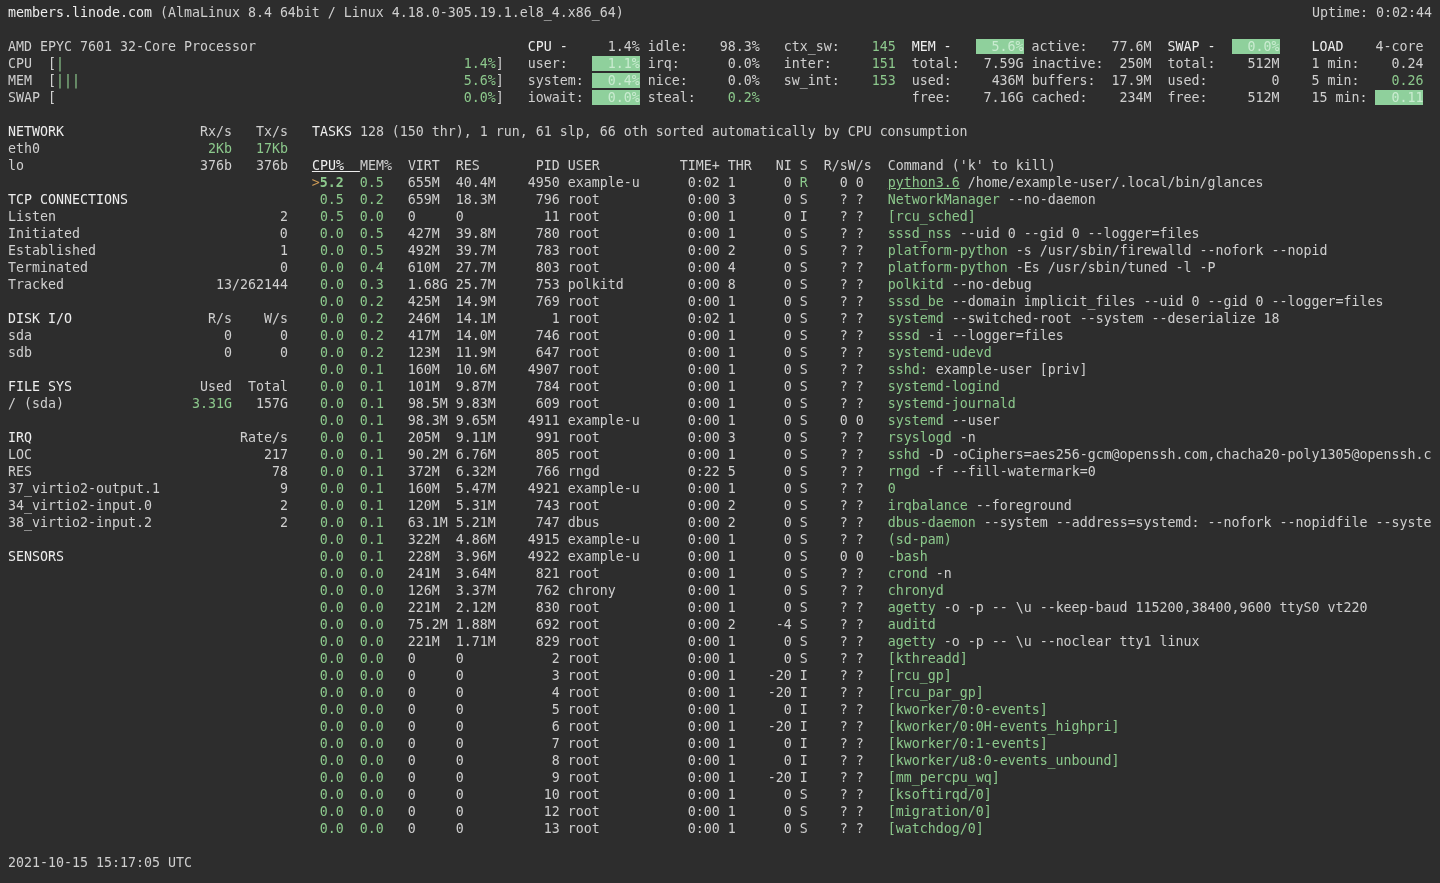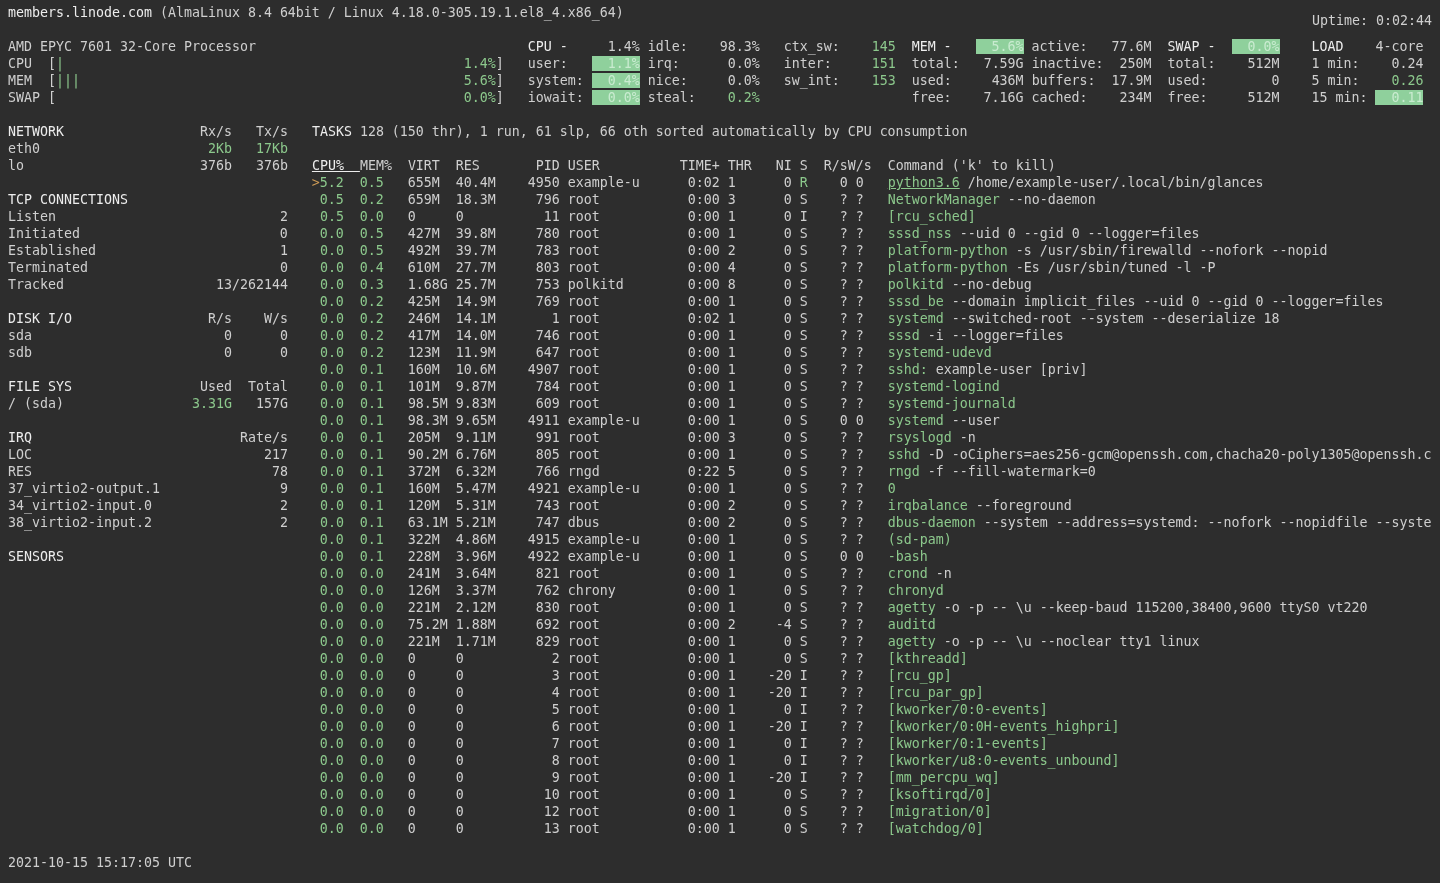--- a/index.html
+++ b/index.html
@@ -14,23 +14,23 @@
     font-family:"DejaVu Sans Mono",monospace;
     font-size:13.29px; line-height:17px;
     color:var(--foreground);
     white-space:pre;
     padding:4px 0 0 8px;
     height:879px;
   }
   .line{height:17px}
   .b{color:var(--bright);font-weight:normal}
   .g{color:var(--green)}
-  .gb{color:var(--green);font-weight:normal}
+  .gb{color:var(--green);font-weight:bold}
   .hl{background:var(--highlight-bg);color:var(--highlight-fg)}
   .o{color:var(--sort-arrow)}
   .u{text-decoration:underline}
   .sp1{margin-left:8px}
-  .uptime{position:absolute;left:1312px;top:12px}
+  .uptime{position:absolute;left:1312px;top:4px}
 </style>
 </head>
 <body>
 
 <div id="screen"><div class="line"><span class="b">members.linode.com</span><span class="sp1">(AlmaLinux 8.4 64bit / Linux 4.18.0-305.19.1.el8_4.x86_64)</span><span class="uptime"><span>Uptime:</span><span class="sp1">0:02:44</span></span></div><div class="line"></div><div class="line"><span>AMD EPYC 7601 32-Core Processor</span>                                  <span class="b">CPU -   </span><span>  1.4%</span> <span>idle:  </span><span>  98.3%</span>   <span>ctx_sw: </span><span class="g">   145</span>  <span class="b">MEM -  </span><span> </span><span class="hl">  5.6%</span> <span>active:   </span><span>77.6M</span>  <span class="b">SWAP - </span><span> </span><span class="hl">  0.0%</span>    <span class="b">LOAD    </span><span>4-core</span></div><div class="line"><span>CPU  [</span><span class="g">|</span><span>                                                 </span><span class="g"> 1.4%</span><span>]</span>   <span>user:   </span><span class="hl">  1.1%</span> <span>irq:   </span><span>   0.0%</span>   <span>inter:  </span><span class="g">   151</span>  <span>total: </span><span>  7.59G</span> <span>inactive: </span><span> 250M</span>  <span>total: </span><span>   512M</span>    <span>1 min:  </span><span>  0.24</span></div><div class="line"><span>MEM  [</span><span class="g">|||</span><span>                                               </span><span class="g"> 5.6%</span><span>]</span>   <span>system: </span><span class="hl">  0.4%</span> <span>nice:  </span><span>   0.0%</span>   <span>sw_int: </span><span class="g">   153</span>  <span>used:  </span><span>   436M</span> <span>buffers:  </span><span>17.9M</span>  <span>used:  </span><span>      0</span>    <span>5 min:  </span><span class="g">  0.26</span></div><div class="line"><span>SWAP [</span><span>                                                  </span><span class="g"> 0.0%</span><span>]</span>   <span>iowait: </span><span class="hl">  0.0%</span> <span>steal: </span><span class="g">   0.2%</span>                   <span>free:  </span><span>  7.16G</span> <span>cached:   </span><span> 234M</span>  <span>free:  </span><span>   512M</span>    <span>15 min: </span><span class="hl">  0.11</span></div><div class="line"></div><div class="line"><span class="b">NETWORK</span>              <span>   Rx/s</span><span>   Tx/s</span>   <span class="b">TASKS</span><span> 128 (150 thr), 1 run, 61 slp, 66 oth sorted automatically by CPU consumption</span></div><div class="line"><span>eth0</span>                 <span class="g">    2Kb</span><span class="g">   17Kb</span></div><div class="line"><span>lo</span>                   <span>   376b</span><span>   376b</span>   <span class="b u">CPU%  </span><span>MEM%</span>  <span>VIRT</span>  <span>RES</span>    <span>   PID</span> <span>USER</span>          <span>TIME+</span> <span>THR</span>  <span> NI</span> <span>S</span>  <span>R/s</span><span>W/s</span>  <span>Command ('k' to kill)</span></div><div class="line">                                      <span class="o">&gt;</span><span class="gb">5.2</span> <span class="g"> 0.5</span>   <span>655M</span>  <span>40.4M</span>  <span>  4950</span> <span>example-u</span>      <span>0:02</span> <span>1</span>    <span>  0</span> <span class="g">R</span>  <span>  0</span><span> 0</span>   <span class="g u">python3.6</span><span> /home/example-user/.local/bin/glances</span></div><div class="line"><span class="b">TCP CONNECTIONS</span>                       <span class="g"> 0.5</span> <span class="g"> 0.2</span>   <span>659M</span>  <span>18.3M</span>  <span>   796</span> <span>root</span>           <span>0:00</span> <span>3</span>    <span>  0</span> <span>S</span>  <span>  ?</span><span> ?</span>   <span class="g">NetworkManager</span><span> --no-daemon</span></div><div class="line"><span>Listen</span>               <span>             2</span>   <span class="g"> 0.5</span> <span class="g"> 0.0</span>   <span>0</span>     <span>0</span>      <span>    11</span> <span>root</span>           <span>0:00</span> <span>1</span>    <span>  0</span> <span>I</span>  <span>  ?</span><span> ?</span>   <span class="g">[rcu_sched]</span></div><div class="line"><span>Initiated</span>            <span>             0</span>   <span class="g"> 0.0</span> <span class="g"> 0.5</span>   <span>427M</span>  <span>39.8M</span>  <span>   780</span> <span>root</span>           <span>0:00</span> <span>1</span>    <span>  0</span> <span>S</span>  <span>  ?</span><span> ?</span>   <span class="g">sssd_nss</span><span> --uid 0 --gid 0 --logger=files</span></div><div class="line"><span>Established</span>          <span>             1</span>   <span class="g"> 0.0</span> <span class="g"> 0.5</span>   <span>492M</span>  <span>39.7M</span>  <span>   783</span> <span>root</span>           <span>0:00</span> <span>2</span>    <span>  0</span> <span>S</span>  <span>  ?</span><span> ?</span>   <span class="g">platform-python</span><span> -s /usr/sbin/firewalld --nofork --nopid</span></div><div class="line"><span>Terminated</span>           <span>             0</span>   <span class="g"> 0.0</span> <span class="g"> 0.4</span>   <span>610M</span>  <span>27.7M</span>  <span>   803</span> <span>root</span>           <span>0:00</span> <span>4</span>    <span>  0</span> <span>S</span>  <span>  ?</span><span> ?</span>   <span class="g">platform-python</span><span> -Es /usr/sbin/tuned -l -P</span></div><div class="line"><span>Tracked</span>              <span>     13/262144</span>   <span class="g"> 0.0</span> <span class="g"> 0.3</span>   <span>1.68G</span> <span>25.7M</span>  <span>   753</span> <span>polkitd</span>        <span>0:00</span> <span>8</span>    <span>  0</span> <span>S</span>  <span>  ?</span><span> ?</span>   <span class="g">polkitd</span><span> --no-debug</span></div><div class="line">                                      <span class="g"> 0.0</span> <span class="g"> 0.2</span>   <span>425M</span>  <span>14.9M</span>  <span>   769</span> <span>root</span>           <span>0:00</span> <span>1</span>    <span>  0</span> <span>S</span>  <span>  ?</span><span> ?</span>   <span class="g">sssd_be</span><span> --domain implicit_files --uid 0 --gid 0 --logger=files</span></div><div class="line"><span class="b">DISK I/O</span>             <span>    R/s</span><span>    W/s</span>   <span class="g"> 0.0</span> <span class="g"> 0.2</span>   <span>246M</span>  <span>14.1M</span>  <span>     1</span> <span>root</span>           <span>0:02</span> <span>1</span>    <span>  0</span> <span>S</span>  <span>  ?</span><span> ?</span>   <span class="g">systemd</span><span> --switched-root --system --deserialize 18</span></div><div class="line"><span>sda</span>                  <span>      0</span><span>      0</span>   <span class="g"> 0.0</span> <span class="g"> 0.2</span>   <span>417M</span>  <span>14.0M</span>  <span>   746</span> <span>root</span>           <span>0:00</span> <span>1</span>    <span>  0</span> <span>S</span>  <span>  ?</span><span> ?</span>   <span class="g">sssd</span><span> -i --logger=files</span></div><div class="line"><span>sdb</span>                  <span>      0</span><span>      0</span>   <span class="g"> 0.0</span> <span class="g"> 0.2</span>   <span>123M</span>  <span>11.9M</span>  <span>   647</span> <span>root</span>           <span>0:00</span> <span>1</span>    <span>  0</span> <span>S</span>  <span>  ?</span><span> ?</span>   <span class="g">systemd-udevd</span></div><div class="line">                                      <span class="g"> 0.0</span> <span class="g"> 0.1</span>   <span>160M</span>  <span>10.6M</span>  <span>  4907</span> <span>root</span>           <span>0:00</span> <span>1</span>    <span>  0</span> <span>S</span>  <span>  ?</span><span> ?</span>   <span class="g">sshd:</span><span> example-user [priv]</span></div><div class="line"><span class="b">FILE SYS</span>             <span>   Used</span><span>  Total</span>   <span class="g"> 0.0</span> <span class="g"> 0.1</span>   <span>101M</span>  <span>9.87M</span>  <span>   784</span> <span>root</span>           <span>0:00</span> <span>1</span>    <span>  0</span> <span>S</span>  <span>  ?</span><span> ?</span>   <span class="g">systemd-logind</span></div><div class="line"><span>/ (sda)</span>              <span class="g">  3.31G</span><span>   157G</span>   <span class="g"> 0.0</span> <span class="g"> 0.1</span>   <span>98.5M</span> <span>9.83M</span>  <span>   609</span> <span>root</span>           <span>0:00</span> <span>1</span>    <span>  0</span> <span>S</span>  <span>  ?</span><span> ?</span>   <span class="g">systemd-journald</span></div><div class="line">                                      <span class="g"> 0.0</span> <span class="g"> 0.1</span>   <span>98.3M</span> <span>9.65M</span>  <span>  4911</span> <span>example-u</span>      <span>0:00</span> <span>1</span>    <span>  0</span> <span>S</span>  <span>  0</span><span> 0</span>   <span class="g">systemd</span><span> --user</span></div><div class="line"><span class="b">IRQ</span>                  <span>        Rate/s</span>   <span class="g"> 0.0</span> <span class="g"> 0.1</span>   <span>205M</span>  <span>9.11M</span>  <span>   991</span> <span>root</span>           <span>0:00</span> <span>3</span>    <span>  0</span> <span>S</span>  <span>  ?</span><span> ?</span>   <span class="g">rsyslogd</span><span> -n</span></div><div class="line"><span>LOC</span>                  <span>           217</span>   <span class="g"> 0.0</span> <span class="g"> 0.1</span>   <span>90.2M</span> <span>6.76M</span>  <span>   805</span> <span>root</span>           <span>0:00</span> <span>1</span>    <span>  0</span> <span>S</span>  <span>  ?</span><span> ?</span>   <span class="g">sshd</span><span> -D -oCiphers=aes256-gcm@openssh.com,chacha20-poly1305@openssh.c</span></div><div class="line"><span>RES</span>                  <span>            78</span>   <span class="g"> 0.0</span> <span class="g"> 0.1</span>   <span>372M</span>  <span>6.32M</span>  <span>   766</span> <span>rngd</span>           <span>0:22</span> <span>5</span>    <span>  0</span> <span>S</span>  <span>  ?</span><span> ?</span>   <span class="g">rngd</span><span> -f --fill-watermark=0</span></div><div class="line"><span>37_virtio2-output.1</span>  <span>             9</span>   <span class="g"> 0.0</span> <span class="g"> 0.1</span>   <span>160M</span>  <span>5.47M</span>  <span>  4921</span> <span>example-u</span>      <span>0:00</span> <span>1</span>    <span>  0</span> <span>S</span>  <span>  ?</span><span> ?</span>   <span class="g">0</span></div><div class="line"><span>34_virtio2-input.0</span>   <span>             2</span>   <span class="g"> 0.0</span> <span class="g"> 0.1</span>   <span>120M</span>  <span>5.31M</span>  <span>   743</span> <span>root</span>           <span>0:00</span> <span>2</span>    <span>  0</span> <span>S</span>  <span>  ?</span><span> ?</span>   <span class="g">irqbalance</span><span> --foreground</span></div><div class="line"><span>38_virtio2-input.2</span>   <span>             2</span>   <span class="g"> 0.0</span> <span class="g"> 0.1</span>   <span>63.1M</span> <span>5.21M</span>  <span>   747</span> <span>dbus</span>           <span>0:00</span> <span>2</span>    <span>  0</span> <span>S</span>  <span>  ?</span><span> ?</span>   <span class="g">dbus-daemon</span><span> --system --address=systemd: --nofork --nopidfile --syste</span></div><div class="line">                                      <span class="g"> 0.0</span> <span class="g"> 0.1</span>   <span>322M</span>  <span>4.86M</span>  <span>  4915</span> <span>example-u</span>      <span>0:00</span> <span>1</span>    <span>  0</span> <span>S</span>  <span>  ?</span><span> ?</span>   <span class="g">(sd-pam)</span></div><div class="line"><span class="b">SENSORS</span>                               <span class="g"> 0.0</span> <span class="g"> 0.1</span>   <span>228M</span>  <span>3.96M</span>  <span>  4922</span> <span>example-u</span>      <span>0:00</span> <span>1</span>    <span>  0</span> <span>S</span>  <span>  0</span><span> 0</span>   <span class="g">-bash</span></div><div class="line">                                      <span class="g"> 0.0</span> <span class="g"> 0.0</span>   <span>241M</span>  <span>3.64M</span>  <span>   821</span> <span>root</span>           <span>0:00</span> <span>1</span>    <span>  0</span> <span>S</span>  <span>  ?</span><span> ?</span>   <span class="g">crond</span><span> -n</span></div><div class="line">                                      <span class="g"> 0.0</span> <span class="g"> 0.0</span>   <span>126M</span>  <span>3.37M</span>  <span>   762</span> <span>chrony</span>         <span>0:00</span> <span>1</span>    <span>  0</span> <span>S</span>  <span>  ?</span><span> ?</span>   <span class="g">chronyd</span></div><div class="line">                                      <span class="g"> 0.0</span> <span class="g"> 0.0</span>   <span>221M</span>  <span>2.12M</span>  <span>   830</span> <span>root</span>           <span>0:00</span> <span>1</span>    <span>  0</span> <span>S</span>  <span>  ?</span><span> ?</span>   <span class="g">agetty</span><span> -o -p -- \u --keep-baud 115200,38400,9600 ttyS0 vt220</span></div><div class="line">                                      <span class="g"> 0.0</span> <span class="g"> 0.0</span>   <span>75.2M</span> <span>1.88M</span>  <span>   692</span> <span>root</span>           <span>0:00</span> <span>2</span>    <span> -4</span> <span>S</span>  <span>  ?</span><span> ?</span>   <span class="g">auditd</span></div><div class="line">                                      <span class="g"> 0.0</span> <span class="g"> 0.0</span>   <span>221M</span>  <span>1.71M</span>  <span>   829</span> <span>root</span>           <span>0:00</span> <span>1</span>    <span>  0</span> <span>S</span>  <span>  ?</span><span> ?</span>   <span class="g">agetty</span><span> -o -p -- \u --noclear tty1 linux</span></div><div class="line">                                      <span class="g"> 0.0</span> <span class="g"> 0.0</span>   <span>0</span>     <span>0</span>      <span>     2</span> <span>root</span>           <span>0:00</span> <span>1</span>    <span>  0</span> <span>S</span>  <span>  ?</span><span> ?</span>   <span class="g">[kthreadd]</span></div><div class="line">                                      <span class="g"> 0.0</span> <span class="g"> 0.0</span>   <span>0</span>     <span>0</span>      <span>     3</span> <span>root</span>           <span>0:00</span> <span>1</span>    <span>-20</span> <span>I</span>  <span>  ?</span><span> ?</span>   <span class="g">[rcu_gp]</span></div><div class="line">                                      <span class="g"> 0.0</span> <span class="g"> 0.0</span>   <span>0</span>     <span>0</span>      <span>     4</span> <span>root</span>           <span>0:00</span> <span>1</span>    <span>-20</span> <span>I</span>  <span>  ?</span><span> ?</span>   <span class="g">[rcu_par_gp]</span></div><div class="line">                                      <span class="g"> 0.0</span> <span class="g"> 0.0</span>   <span>0</span>     <span>0</span>      <span>     5</span> <span>root</span>           <span>0:00</span> <span>1</span>    <span>  0</span> <span>I</span>  <span>  ?</span><span> ?</span>   <span class="g">[kworker/0:0-events]</span></div><div class="line">                                      <span class="g"> 0.0</span> <span class="g"> 0.0</span>   <span>0</span>     <span>0</span>      <span>     6</span> <span>root</span>           <span>0:00</span> <span>1</span>    <span>-20</span> <span>I</span>  <span>  ?</span><span> ?</span>   <span class="g">[kworker/0:0H-events_highpri]</span></div><div class="line">                                      <span class="g"> 0.0</span> <span class="g"> 0.0</span>   <span>0</span>     <span>0</span>      <span>     7</span> <span>root</span>           <span>0:00</span> <span>1</span>    <span>  0</span> <span>I</span>  <span>  ?</span><span> ?</span>   <span class="g">[kworker/0:1-events]</span></div><div class="line">                                      <span class="g"> 0.0</span> <span class="g"> 0.0</span>   <span>0</span>     <span>0</span>      <span>     8</span> <span>root</span>           <span>0:00</span> <span>1</span>    <span>  0</span> <span>I</span>  <span>  ?</span><span> ?</span>   <span class="g">[kworker/u8:0-events_unbound]</span></div><div class="line">                                      <span class="g"> 0.0</span> <span class="g"> 0.0</span>   <span>0</span>     <span>0</span>      <span>     9</span> <span>root</span>           <span>0:00</span> <span>1</span>    <span>-20</span> <span>I</span>  <span>  ?</span><span> ?</span>   <span class="g">[mm_percpu_wq]</span></div><div class="line">                                      <span class="g"> 0.0</span> <span class="g"> 0.0</span>   <span>0</span>     <span>0</span>      <span>    10</span> <span>root</span>           <span>0:00</span> <span>1</span>    <span>  0</span> <span>S</span>  <span>  ?</span><span> ?</span>   <span class="g">[ksoftirqd/0]</span></div><div class="line">                                      <span class="g"> 0.0</span> <span class="g"> 0.0</span>   <span>0</span>     <span>0</span>      <span>    12</span> <span>root</span>           <span>0:00</span> <span>1</span>    <span>  0</span> <span>S</span>  <span>  ?</span><span> ?</span>   <span class="g">[migration/0]</span></div><div class="line">                                      <span class="g"> 0.0</span> <span class="g"> 0.0</span>   <span>0</span>     <span>0</span>      <span>    13</span> <span>root</span>           <span>0:00</span> <span>1</span>    <span>  0</span> <span>S</span>  <span>  ?</span><span> ?</span>   <span class="g">[watchdog/0]</span></div><div class="line"></div><div class="line" id="clock-line"><span>2021-10-15 15:17:05 UTC</span></div></div>
 
 </body></html>

